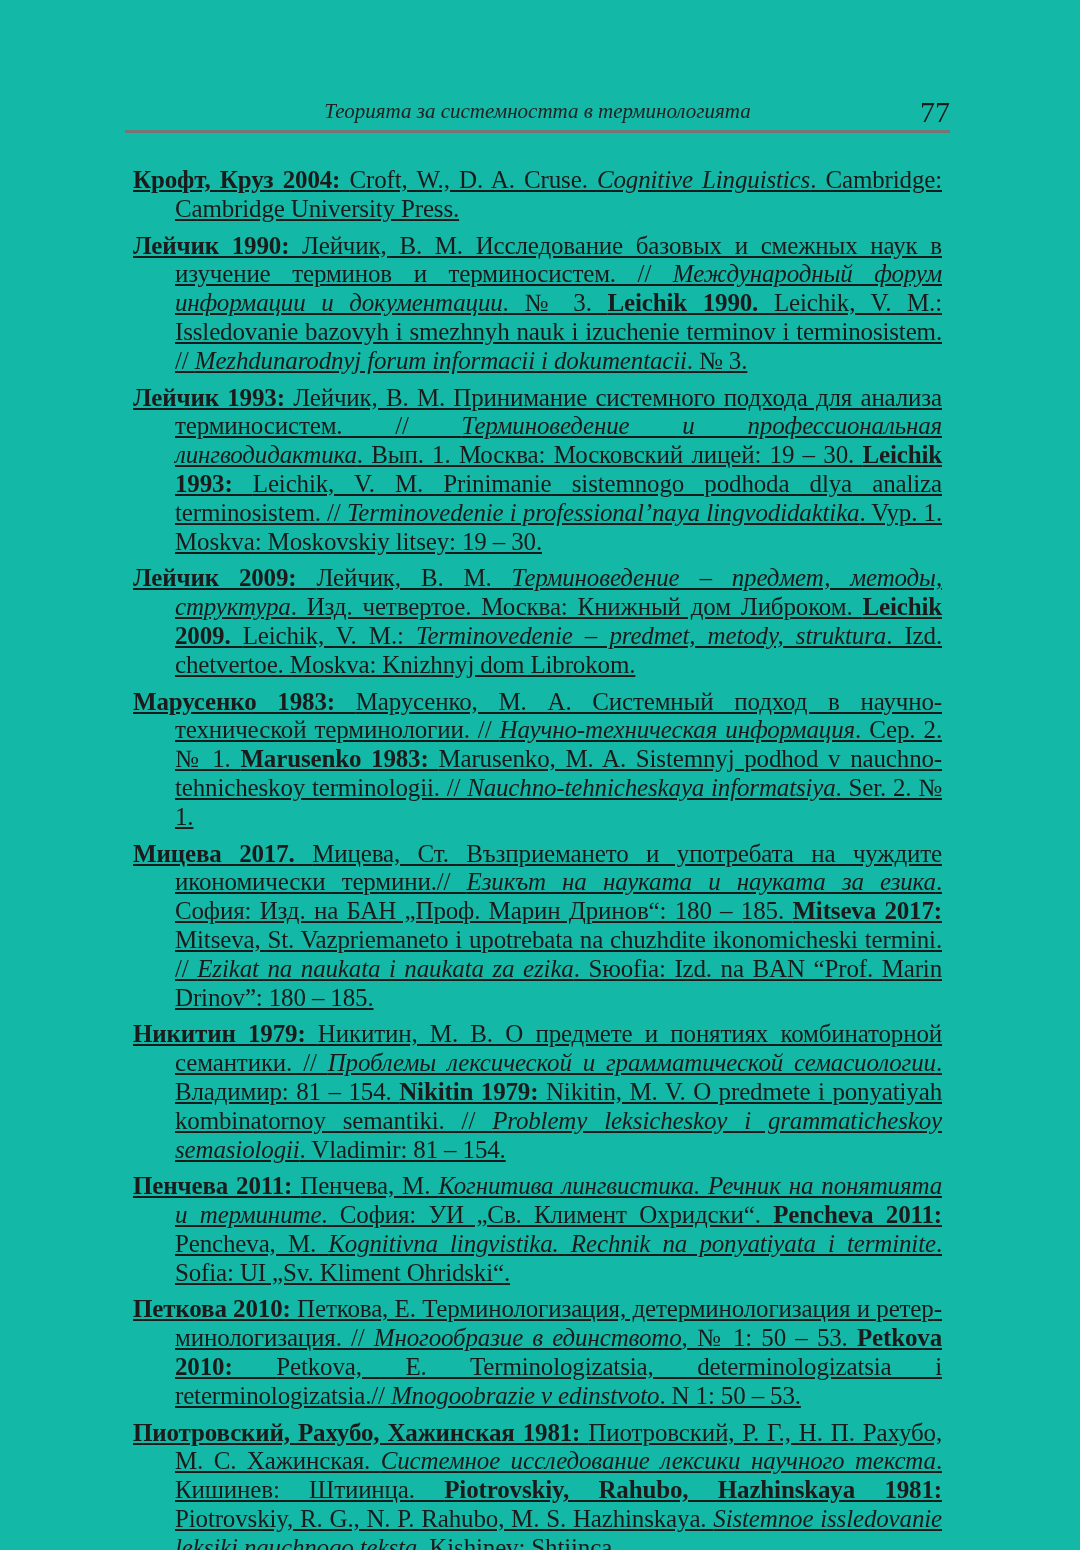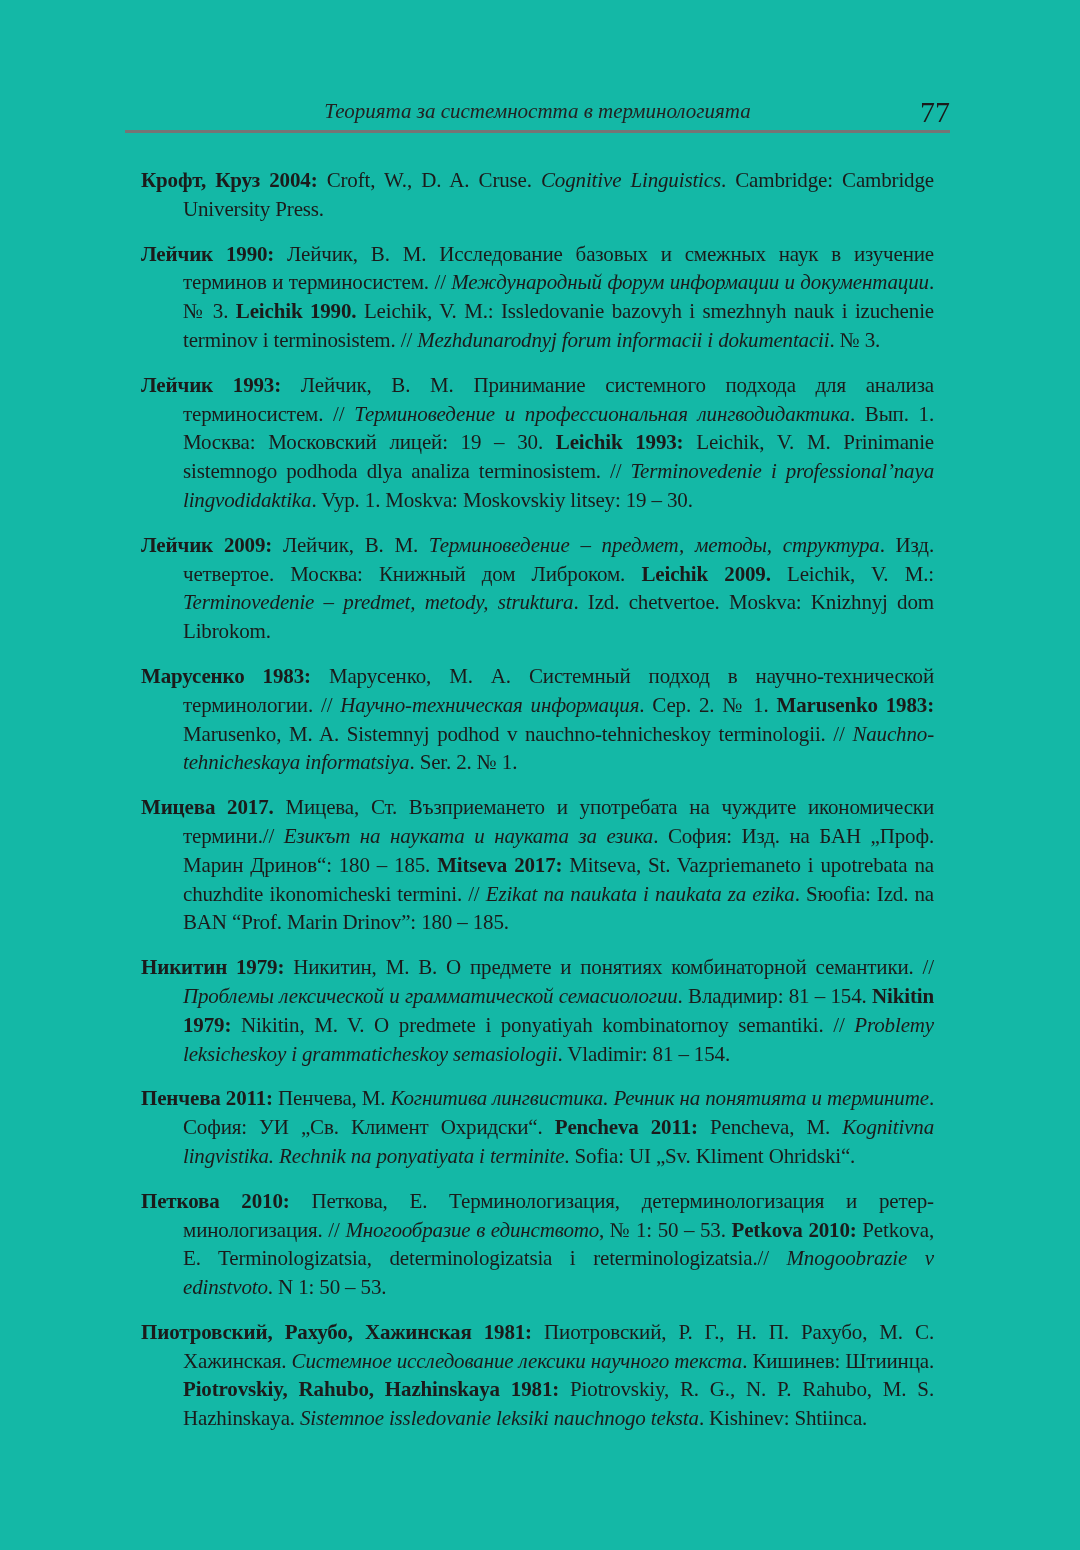--- a/index.html
+++ b/index.html
@@ -44,28 +44,29 @@
   .header-rule {
     margin-top: 3px;
     height: 3px;
     background: #757575;
     border: none;
   }
   .reference-list {
     margin-top: 33px;
   }
   p.reference {
-    margin: 16px;
+    margin: 8px;
     padding-left: 42px;
     text-indent: -42px;
     text-align: justify;
-    font-size: 21px;
+    font-size: 25px;
     line-height: 28.8px;
     letter-spacing: -0.15px;
     color: #1b1b1b;
+    text-decoration: underline;
   }
   .seg-b { font-weight: 700; }
   .seg-i { font-style: italic; }
   .seg-r { font-weight: 400; font-style: normal; }
 </style>
 </head>
 <body>
 
 <div class="page">
   <div class="text-block">

